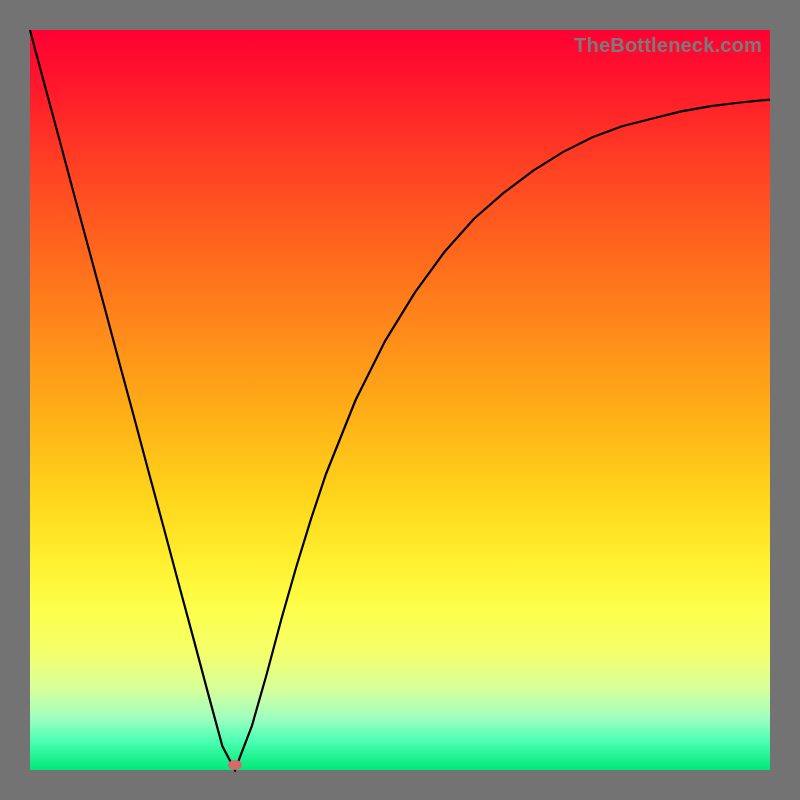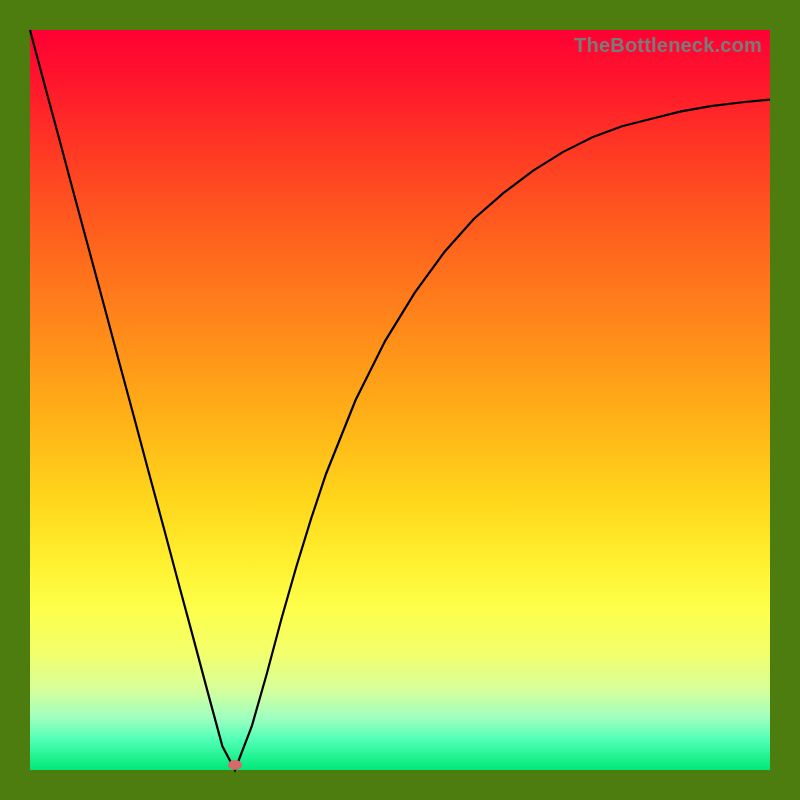--- a/index.html
+++ b/index.html
@@ -1,21 +1,21 @@
 <!DOCTYPE html>
 <html><head>
 <meta charset="utf-8">
 <style>
   * { margin: 0; padding: 0; box-sizing: border-box; }
   html, body { width: 800px; height: 800px; overflow: hidden; background: #000; }
   .frame {
     position: relative;
     width: 800px;
     height: 800px;
-    background: #4d7c0f;
+    background: #737373;
   }
   .plot-area {
     position: absolute;
     left: 30px;
     top: 30px;
     width: 740px;
     height: 740px;
     background: linear-gradient(to bottom,
       #ff0033 0%,
       #ff1a2b 8%,

